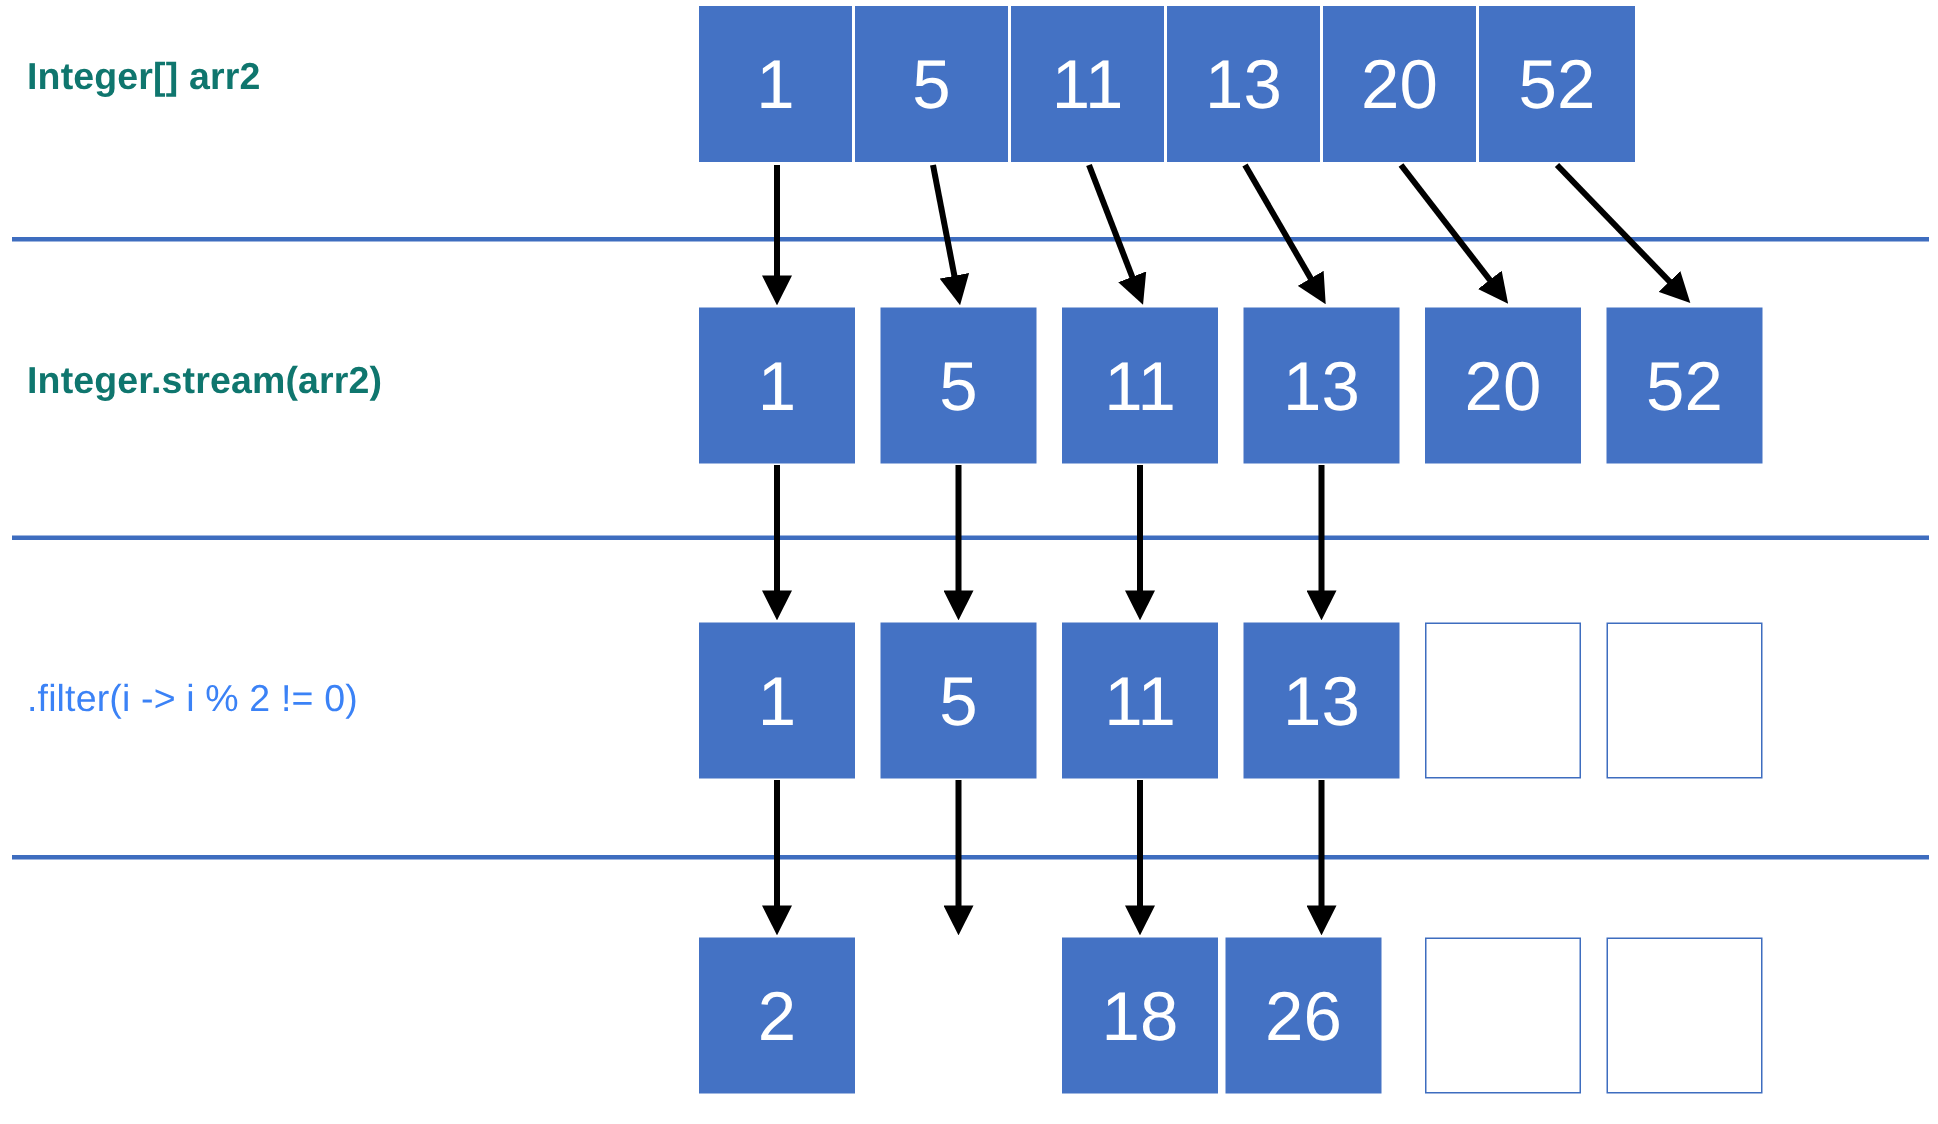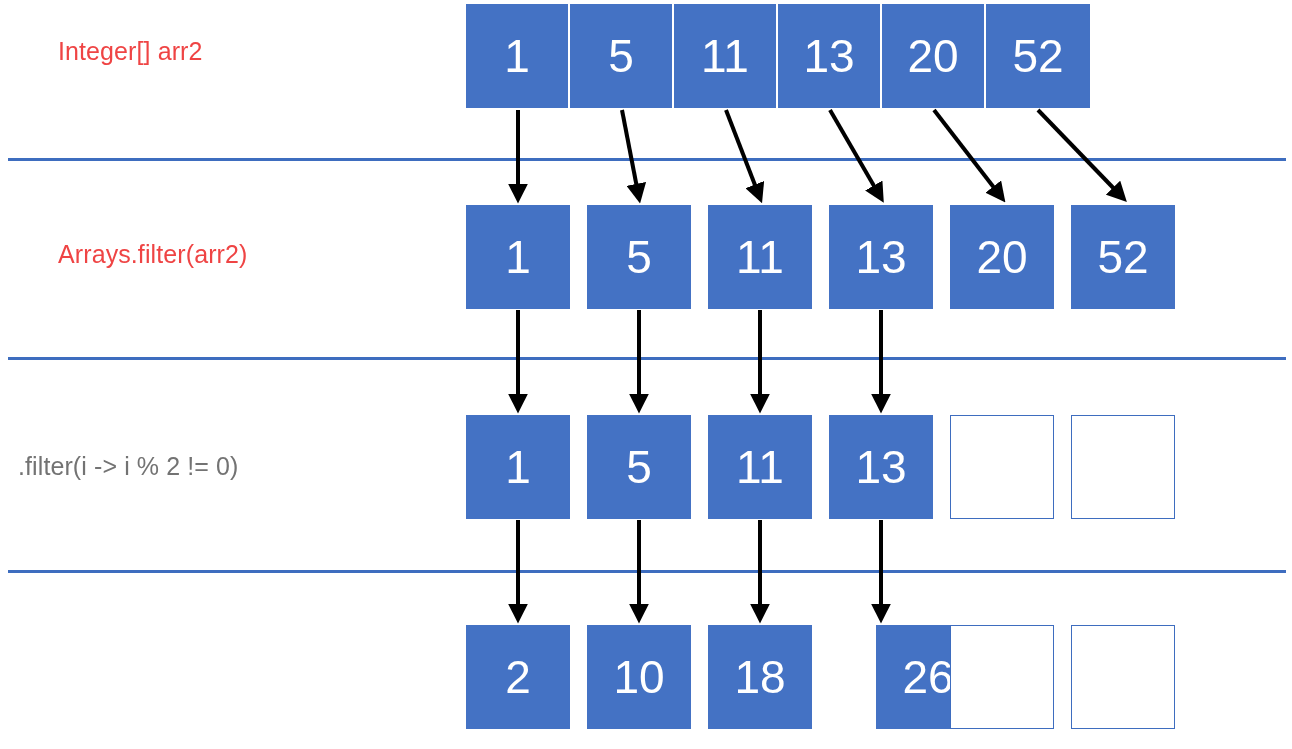--- a/index.html
+++ b/index.html
@@ -22,29 +22,28 @@
     position: absolute;
     left: 8px;
     width: 1278px;
     height: 3px;
     background: #3E6DBF;
   }
   
   .row-label {
     position: absolute;
     left: 18px;
-    color: #737373;
+    color: #3b82f6;
     font-size: 25px;
     letter-spacing: 0.1px;
     white-space: nowrap;
   }
   .row-label.bold {
-    font-weight: normal;
-    color: #ef4444;
-    margin-left: 40px;
+    font-weight: bold;
+    color: #0f766e;
   }
   
   .cell {
     position: absolute;
     width: 104px;
     height: 104px;
     box-sizing: border-box;
     display: flex;
     align-items: center;
     justify-content: center;
@@ -77,21 +76,21 @@
 </head>
 <body>
 
 <div id="stage">
 
   <div class="divider" style="top:158px"></div>
   <div class="divider" style="top:357px"></div>
   <div class="divider" style="top:570px"></div>
 
   <div class="row-label bold" style="top:37px">Integer[] arr2</div>
-  <div class="row-label bold" style="top:240px">Arrays.filter(arr2)</div>
+  <div class="row-label bold" style="top:240px">Integer.stream(arr2)</div>
   <div class="row-label" style="top:452px">.filter(i -&gt; i % 2 != 0)</div>
 
   <div class="cell contiguous" style="left:466px; top:4px">1</div>
   <div class="cell contiguous" style="left:570px; top:4px">5</div>
   <div class="cell contiguous" style="left:674px; top:4px">11</div>
   <div class="cell contiguous" style="left:778px; top:4px">13</div>
   <div class="cell contiguous" style="left:882px; top:4px">20</div>
   <div class="cell contiguous last" style="left:986px; top:4px">52</div>
 
   <div class="cell" style="left:466px; top:205px">1</div>
@@ -102,23 +101,22 @@
   <div class="cell" style="left:1071px; top:205px">52</div>
 
   <div class="cell" style="left:466px; top:415px">1</div>
   <div class="cell" style="left:587px; top:415px">5</div>
   <div class="cell" style="left:708px; top:415px">11</div>
   <div class="cell" style="left:829px; top:415px">13</div>
   <div class="cell empty" style="left:950px; top:415px"></div>
   <div class="cell empty" style="left:1071px; top:415px"></div>
 
   <div class="cell" style="left:466px; top:625px">2</div>
-  <div class="cell" style="left:587px; top:625px">10</div>
   <div class="cell" style="left:708px; top:625px">18</div>
-  <div class="cell" style="left:876px; top:625px">26</div>
+  <div class="cell" style="left:817px; top:625px">26</div>
   <div class="cell empty" style="left:950px; top:625px"></div>
   <div class="cell empty" style="left:1071px; top:625px"></div>
 
   <svg id="arrows" viewBox="0 0 1292 749">
     <defs>
       <marker id="ah" markerWidth="5" markerHeight="5" refX="3.6" refY="2.5" orient="auto" markerUnits="strokeWidth">
         <path d="M0,0 L5,2.5 L0,5 Z" fill="#000000"></path>
       </marker>
     </defs>
 

